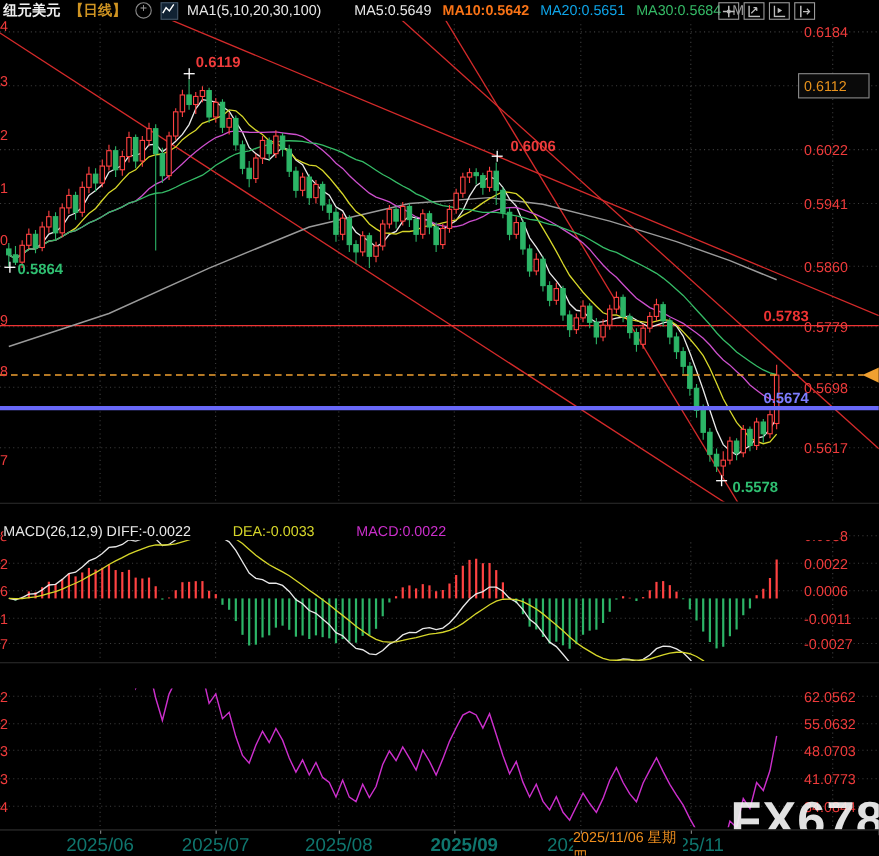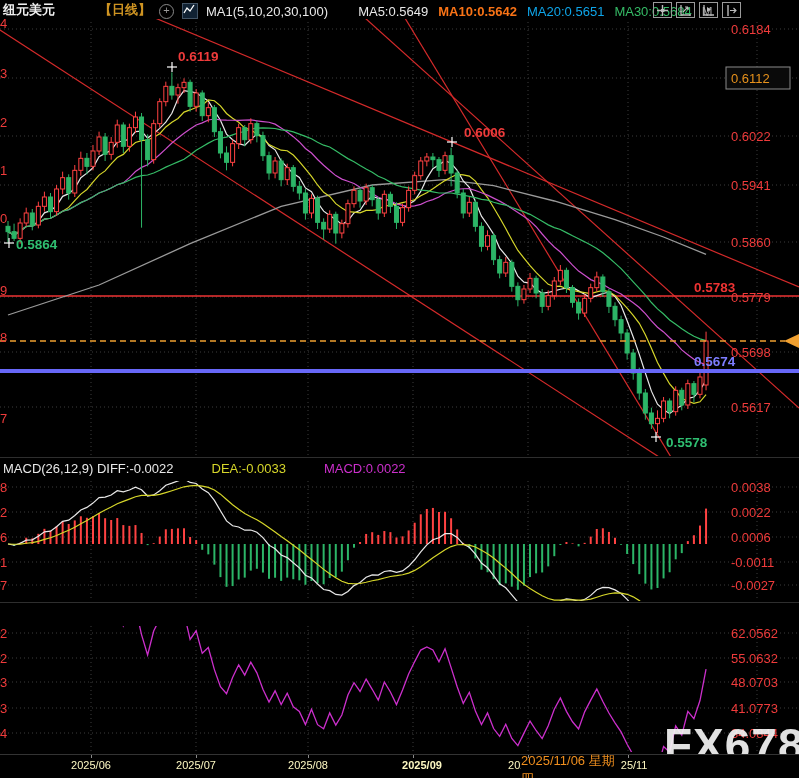--- a/index.html
+++ b/index.html
@@ -1,32 +1,32 @@
 <!DOCTYPE html>
 <html><head>
 <meta charset="utf-8">
 <style>
   html,body{margin:0;padding:0;background:#000;}
   #app{position:relative;width:799px;height:778px;background:#000;overflow:hidden;
        font-family:"Liberation Sans","DejaVu Sans",sans-serif;}
-  .hdr{position:absolute;left:0;top:0;width:799px;height:19px;display:flex;align-items:flex-end;
+  .hdr{position:absolute;left:0;top:0;width:799px;height:19px;display:flex;align-items:center;
        gap:8px;font-size:13px;white-space:nowrap;z-index:30;background:#000;padding-left:3px;box-sizing:border-box;}
   .title{color:#f0f0f0;font-weight:700;}
-  .period{color:#cf9422;font-weight:700;margin-left:36px;}
+  .period{color:#cf9422;font-weight:700;}
   .circ{width:13px;height:13px;border:1px solid #8a8a8a;border-radius:50%;color:#9a9a9a;
         font-size:11px;line-height:11px;text-align:center;display:inline-block;}
   .mini{display:inline-block;width:14px;height:14px;background:#123;border:1px solid #456;}
   .legend span{margin-right:10px;}
   .hdr-icons{position:absolute;right:58px;top:2px;display:flex;gap:4px;z-index:31;}
   .hicon{width:17px;height:14px;border:1px solid #9a9a9a;display:flex;align-items:center;justify-content:center;}
   .subhdr{position:absolute;left:3px;width:760px;height:18px;display:flex;align-items:center;gap:12px;
           font-size:13px;white-space:nowrap;z-index:25;background:#000;}
   #xaxis{position:absolute;left:0;top:754px;width:799px;height:24px;background:#000;z-index:25;
          border-top:1px solid #333;}
-  .mon{position:absolute;top:4px;transform:translateX(-50%);color:#fef9c3;font-size:11px;}
+  .mon{position:absolute;top:4px;transform:translateX(-50%);color:#0f766e;font-size:17px;}
   .tick{position:absolute;top:0;width:1px;height:3px;background:#888;}
   #datebox{position:absolute;top:5px;height:20px;background:#000;color:#f08f1e;font-size:13px;
            display:flex;align-items:center;justify-content:center;z-index:26;}
   #wmark{position:absolute;left:664px;top:718px;font-size:46px;font-weight:700;color:#f5f5f5;
          opacity:.92;z-index:20;letter-spacing:1px;}
   svg text{font-family:"Liberation Sans","DejaVu Sans",sans-serif;}
 </style>
 </head>
 <body>
 
@@ -64,21 +64,21 @@
         </svg>
       </div>
       <div class="hicon">
         <svg width="11" height="11" viewBox="0 0 11 11">
           <path d="M2 0v11" stroke="#bbb" stroke-width="1.4"></path>
           <path d="M4 5.5h6M7.5 3l2.5 2.5-2.5 2.5" stroke="#bbb" stroke-width="1.1" fill="none"></path>
         </svg>
       </div>
     </div>
 
-  <div class="subhdr" id="macd-legend" style="top:459px;gap:38px;">
+  <div class="subhdr" id="macd-legend" style="top:473px;gap:38px;">
       <span style="color: rgb(232, 232, 232);">MACD(26,12,9) DIFF:-0.0022</span>
       <span style="color: rgb(214, 214, 42);">DEA:-0.0033</span>
       <span style="color: rgb(204, 47, 204);">MACD:0.0022</span>
     </div>
 
   <svg id="chart" width="799" height="778" style="position:absolute;left:0;top:0;z-index:10;">
       <defs>
         <clipPath id="mainClip">
           <rect x="0" y="18" width="799" height="438"></rect>
         </clipPath>

